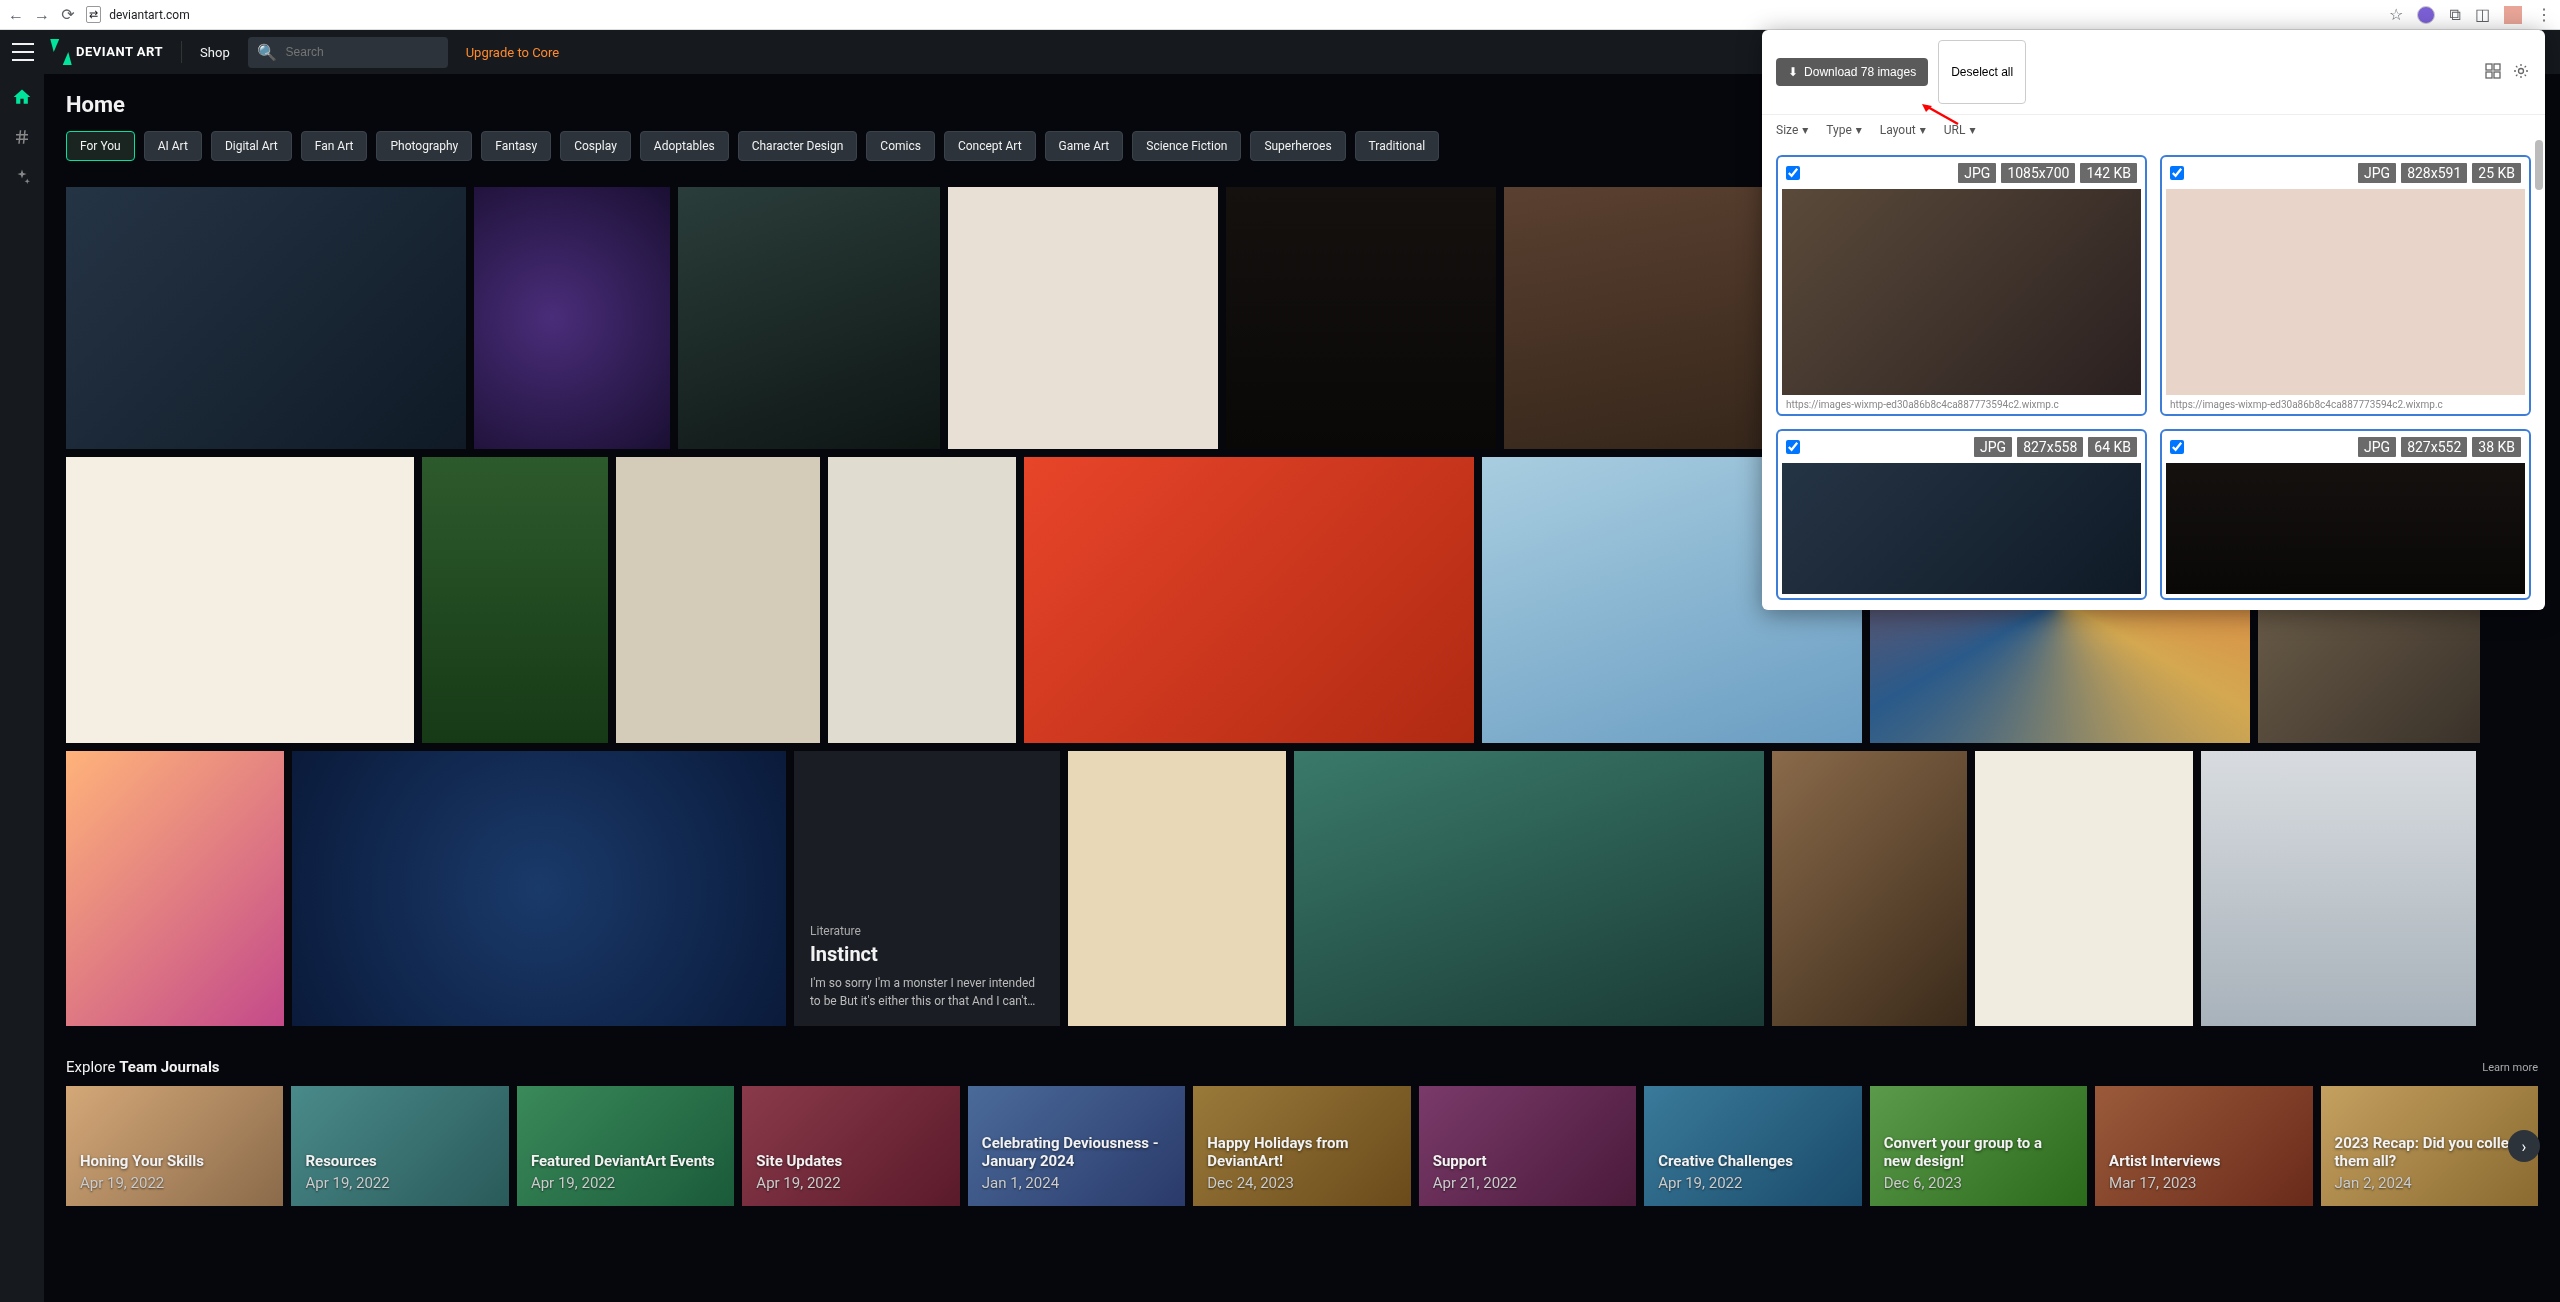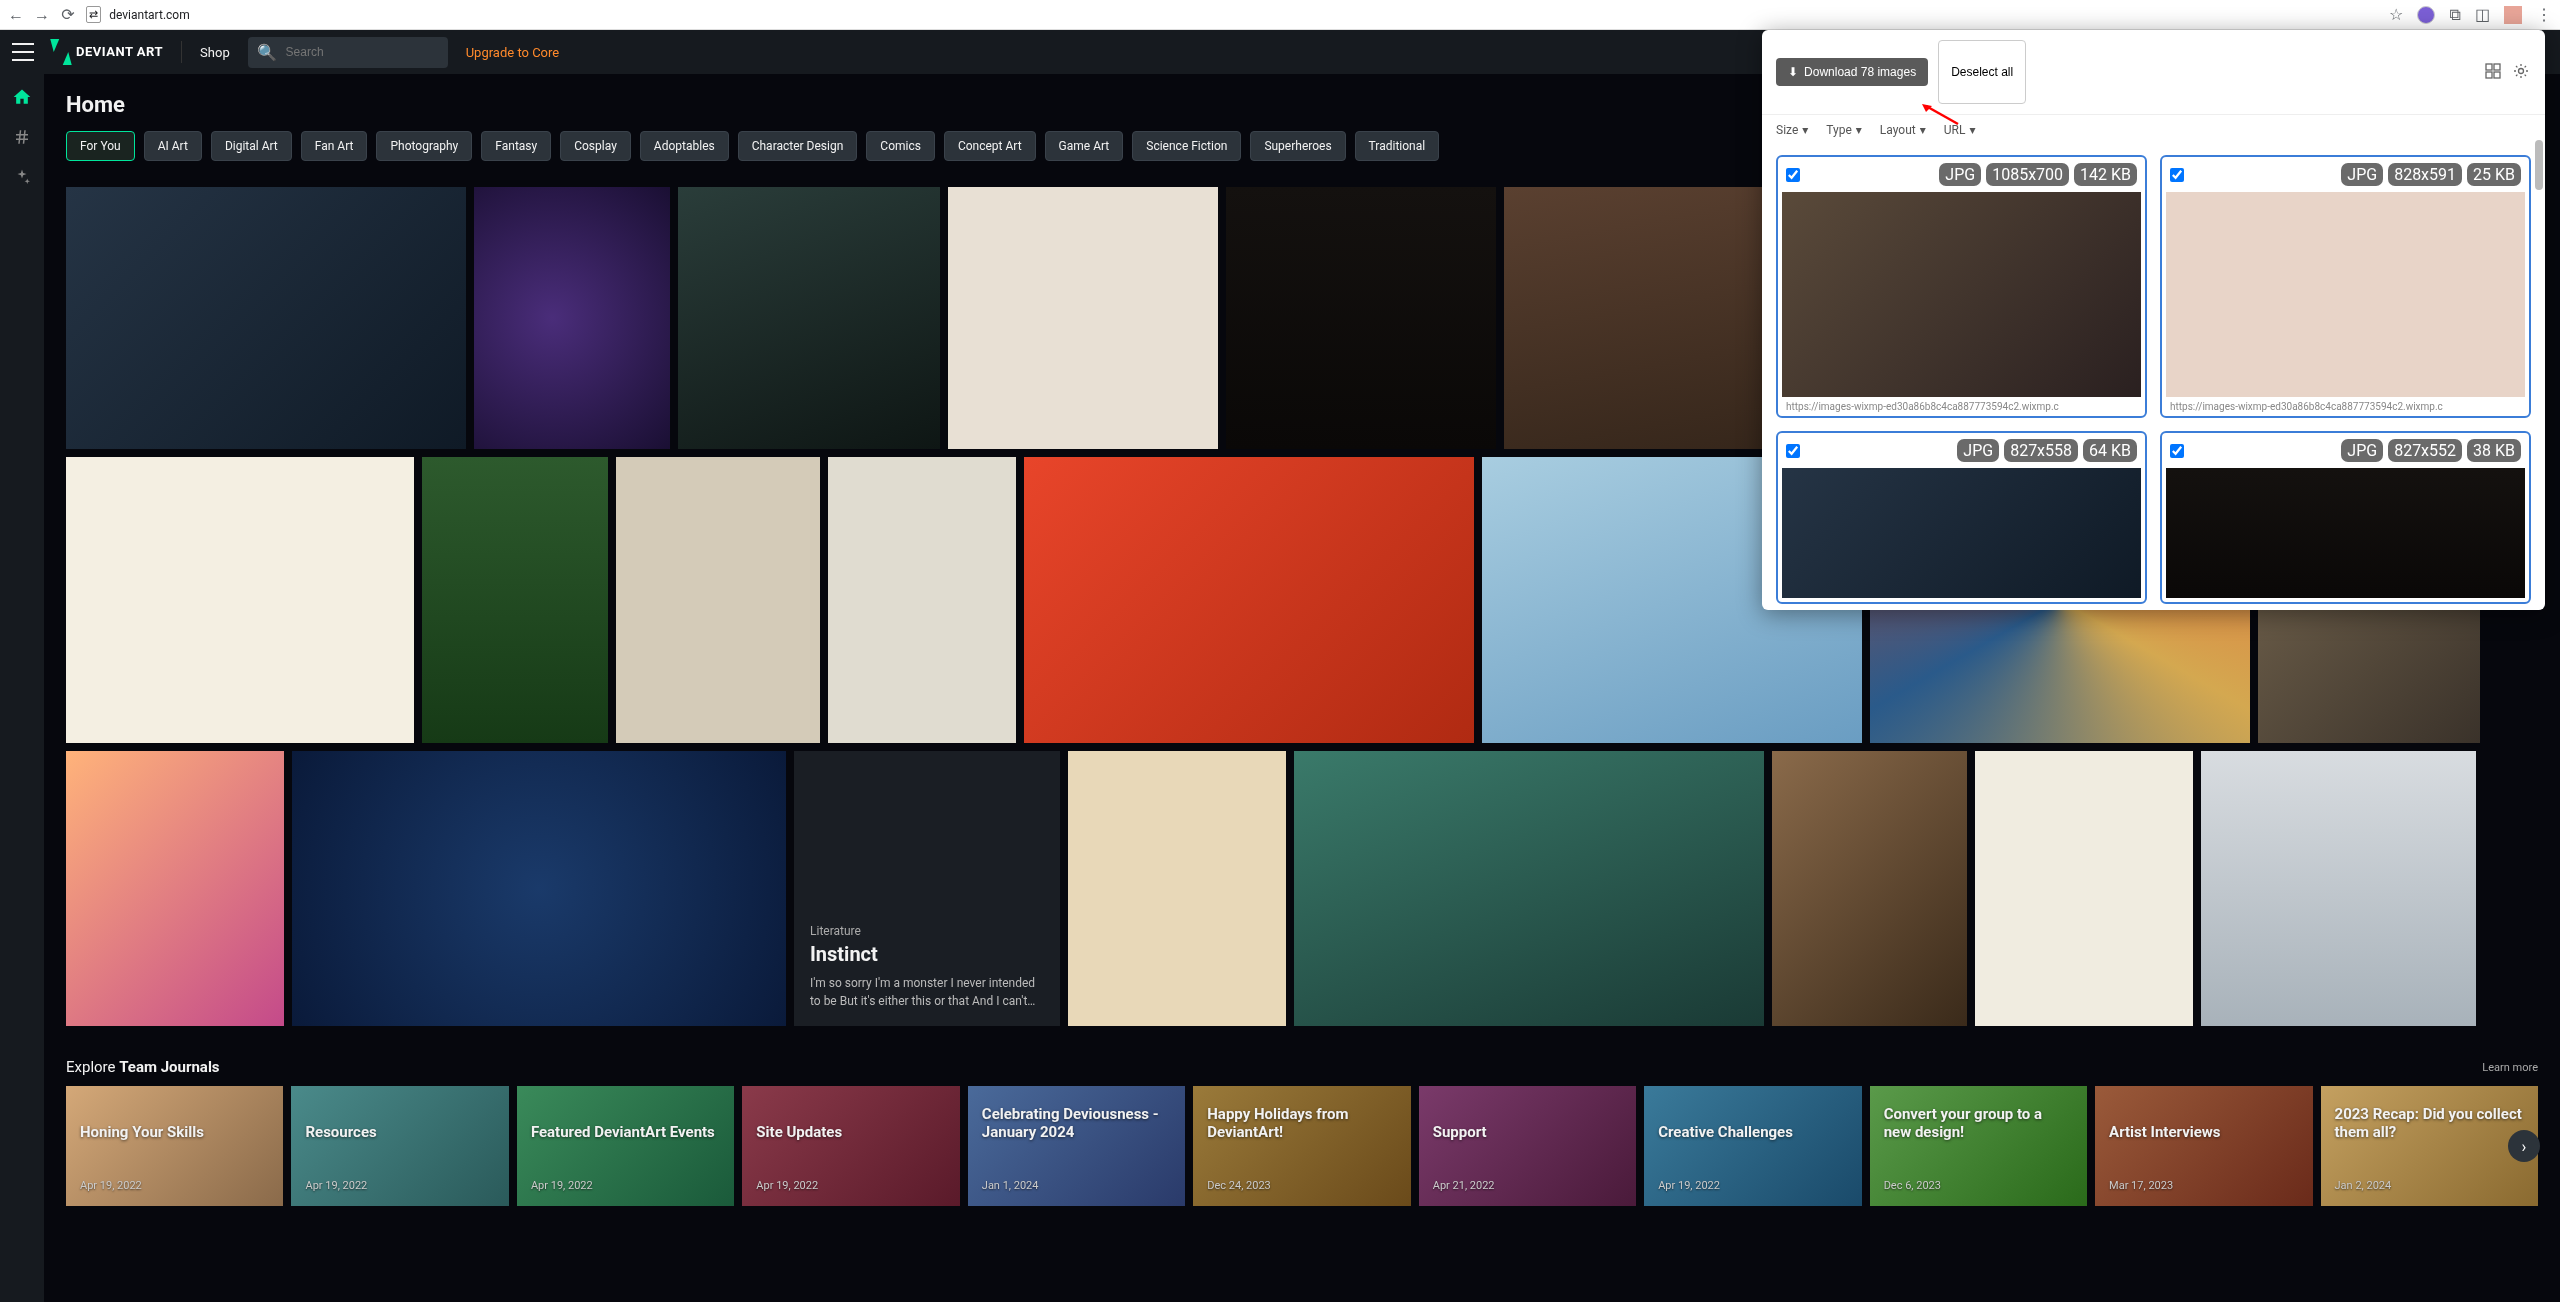--- a/index.html
+++ b/index.html
@@ -52,38 +52,38 @@
 
 
 .explore-section { padding: 10px 22px; }
 .explore-header { display: flex; justify-content: space-between; align-items: center; margin-bottom: 10px; }
 .explore-title { font-size: 15px; }
 .explore-title strong { font-weight: 700; }
 .learn-more { font-size: 11px; color: #aaa; cursor: pointer; }
 .journals-row { display: flex; gap: 8px; position: relative; }
 .journal-card { flex: 1; height: 120px; background: linear-gradient(135deg, #3a4556, #2a3040); position: relative; display: flex; flex-direction: column; justify-content: flex-end; padding: 14px 14px; cursor: pointer; overflow: hidden; }
 .journal-title { font-size: 15px; font-weight: 700; line-height: 1.2; margin-bottom: 4px; text-shadow: 0 1px 3px rgba(0,0,0,0.6); }
-.journal-date { font-size: 11px; color: #ccc; text-shadow: 0 1px 2px rgba(0,0,0,0.6); margin-top: 34px; }
+.journal-date { font-size: 15px; color: #ccc; text-shadow: 0 1px 2px rgba(0,0,0,0.6); }
 .journals-nav { position: absolute; right: -2px; top: 50%; transform: translateY(-50%); width: 32px; height: 32px; border-radius: 50%; background: #2c333a; display: flex; align-items: center; justify-content: center; color: #fff; cursor: pointer; z-index: 5; }
 
 
 .ext-panel { position: absolute; top: 30px; right: 15px; width: 783px; height: 580px; background: #fff; border-radius: 6px; box-shadow: 0 4px 24px rgba(0,0,0,0.4); display: flex; flex-direction: column; color: #333; z-index: 100; }
 .ext-toolbar { display: flex; align-items: center; padding: 10px 14px; gap: 10px; border-bottom: 1px solid #eee; }
 .ext-btn-primary { background: #5a5a5a; color: #fff; border: none; padding: 7px 12px; border-radius: 4px; font-size: 12px; cursor: pointer; display: flex; align-items: center; gap: 6px; }
 .ext-btn-secondary { background: #fff; border: 1px solid #ccc; padding: 24px 12px; border-radius: 4px; font-size: 12px; cursor: pointer; }
 .ext-toolbar-right { margin-left: auto; display: flex; gap: 10px; align-items: center; }
 .ext-icon-btn { width: 18px; height: 18px; cursor: pointer; position: relative; }
 .ext-filters { display: flex; gap: 18px; padding: 8px 14px; font-size: 12px; color: #555; }
 .ext-filter { cursor: pointer; display: flex; align-items: center; gap: 4px; }
 .ext-grid { flex: 1; overflow-y: auto; padding: 10px 14px; display: grid; grid-template-columns: 1fr 1fr; gap: 13px; }
 .ext-card { border: 2px solid #3b7dd8; border-radius: 6px; padding: 4px; display: flex; flex-direction: column; }
 .ext-card-header { display: flex; justify-content: space-between; align-items: center; padding: 2px 4px 6px; }
 .ext-checkbox { width: 14px; height: 14px; }
 .ext-badges { display: flex; gap: 5px; }
-.ext-badge { background: #6a6a6a; color: #fff; font-size: 16px; padding: 2px 6px; border-radius: 7px; }
+.ext-badge { background: #6a6a6a; color: #fff; font-size: 14px; padding: 2px 6px; border-radius: 1px; }
 .ext-thumb { flex: 1; background: linear-gradient(135deg, #5a4a3a, #2a2020); min-height: 205px; }
 .ext-url { font-size: 10px; color: #888; padding: 4px 4px 0; white-space: nowrap; overflow: hidden; text-overflow: ellipsis; }
 .ext-scrollbar { position: absolute; right: 2px; top: 110px; width: 8px; height: 50px; background: #bbb; border-radius: 4px; }
 
 
 .red-arrow { position: absolute; top: 72px; left: 158px; width: 40px; height: 24px; z-index: 200; pointer-events: none; }
 .red-arrow svg { width: 100%; height: 100%; }
 
 .notif-badge { position: absolute; top: -4px; right: -4px; background: #ff3b3b; border-radius: 6px; font-size: 8px; color: #fff; padding: 0 3px; line-height: 10px; }
 

